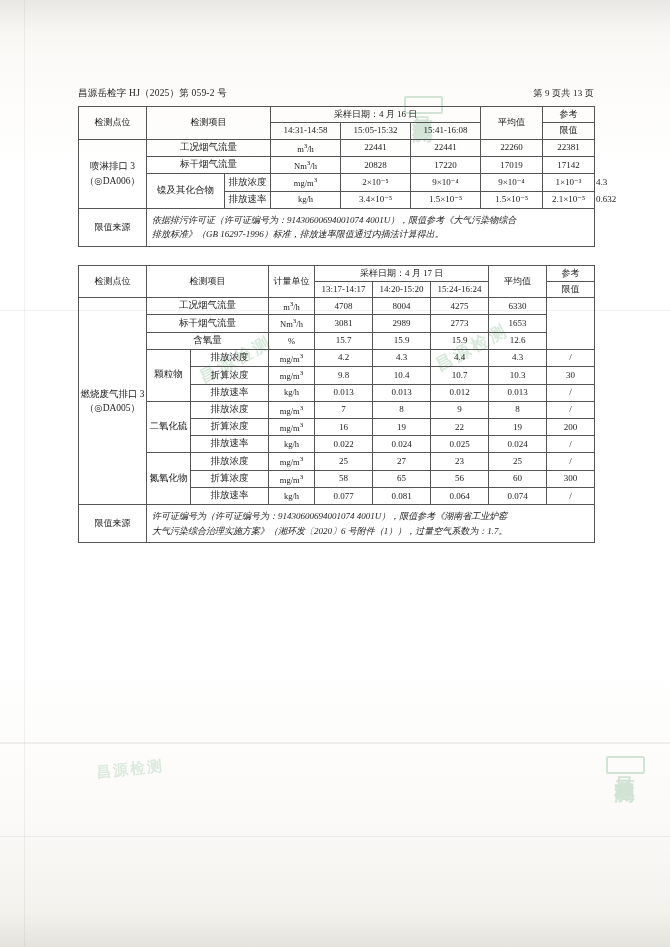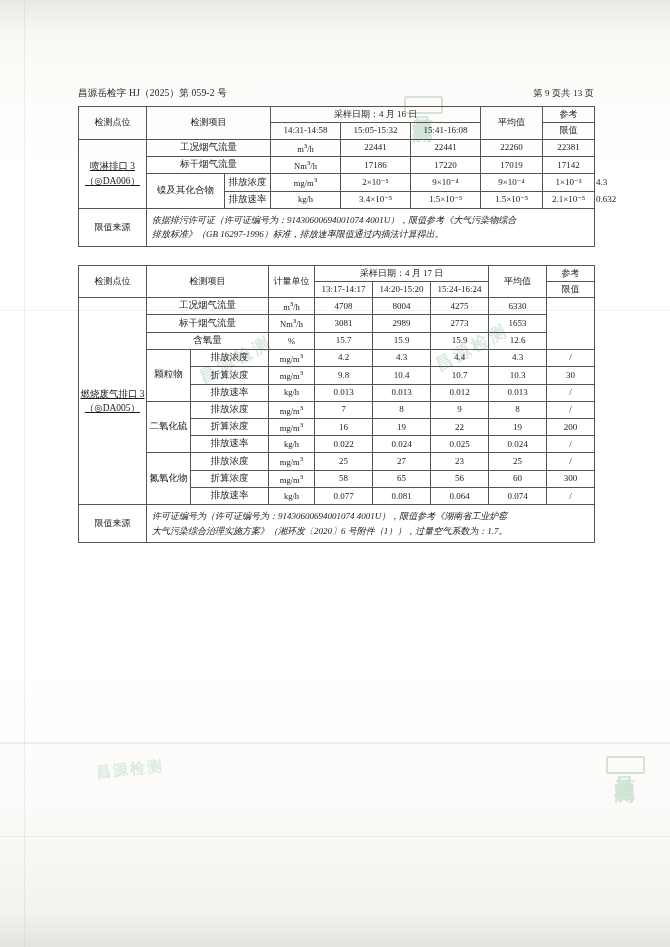--- a/index.html
+++ b/index.html
@@ -46,21 +46,21 @@
   .unit{font-size:8.5px;}
   .sub{font-size:7px;vertical-align:super;}
   .note{
     text-align:left !important;
     padding:4px 5px !important;
     line-height:1.6;
     font-size:9px;
     font-style:italic;
   }
   .note .ind{display:block;}
-  .pointcell{font-size:9.5px;line-height:1.5;text-decoration:underline;}
+  .pointcell{font-size:9.5px;line-height:1.5;}
   .itemcell{font-size:9.5px;}
   .gap{height:18px;}
   
   .wm{
     position:absolute;
     color:#9fc8a8;
     opacity:0.55;
     font-family:"Liberation Serif",serif;
     font-weight:bold;
     pointer-events:none;
@@ -148,21 +148,21 @@
           <td class="unit">m<span class="sub">3</span>/h</td>
           <td>22441</td>
           <td>22441</td>
           <td>22260</td>
           <td>22381</td>
           <td rowspan="2"></td>
         </tr>
         <tr>
           <td colspan="2" class="itemcell">标干烟气流量</td>
           <td class="unit">Nm<span class="sub">3</span>/h</td>
-          <td>17186</td>
+          <td>20828</td>
           <td>17220</td>
           <td>17019</td>
           <td>17142</td>
         </tr>
         <tr>
           <td rowspan="2" class="itemcell" style="width:44px">镍及其化合物</td>
           <td class="itemcell">排放浓度</td>
           <td class="unit">mg/m<span class="sub">3</span></td>
           <td>2×10⁻⁵</td>
           <td>9×10⁻⁴</td>

